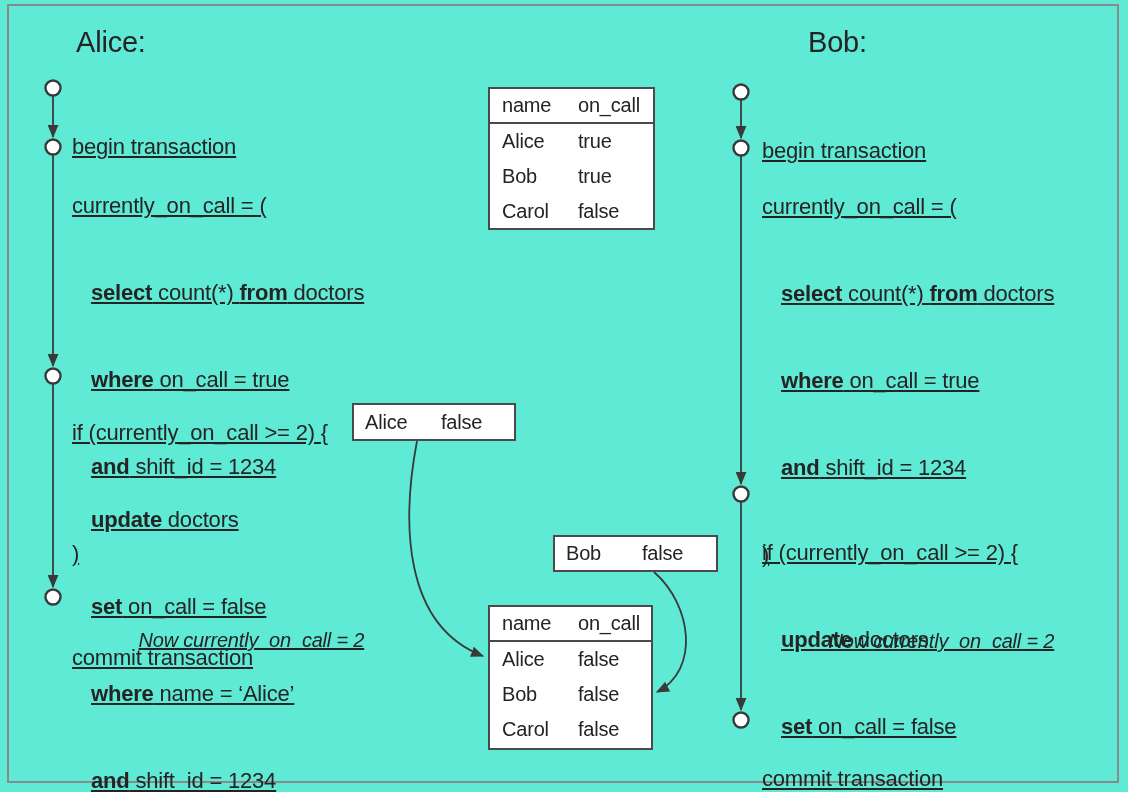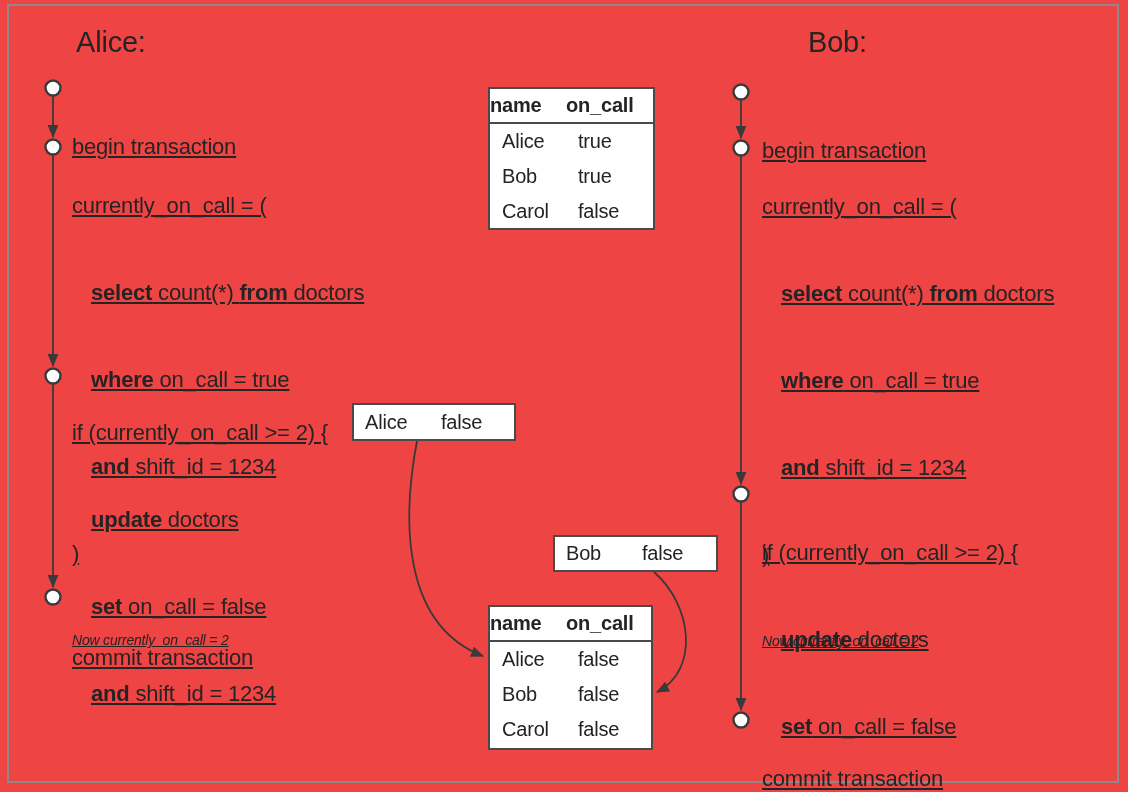--- a/index.html
+++ b/index.html
@@ -1,37 +1,37 @@
 <!DOCTYPE html>
 <html><head>
 <meta charset="utf-8">
 <style>
   html,body { margin:0; padding:0; background:#ffffff; }
   .figure {
-    position:relative; width:1128px; height:792px; background:#ef4444;
+    position:relative; width:1128px; height:792px; background:#5eead4;
     font-family:"Liberation Sans", sans-serif; color:#262324; overflow:hidden;
   }
   .frame {
     position:absolute; left:7px; top:4px; width:1112px; height:779px;
     border:2px solid #8a8a8a; box-sizing:border-box;
   }
   .gfx { position:absolute; left:0; top:0; width:1128px; height:792px; }
   .title { position:absolute; font-size:29px; line-height:34px; letter-spacing:-0.2px; }
   .block { position:absolute; font-size:22px; line-height:29px; white-space:pre; letter-spacing:-0.2px; }
   .line { height:29px;text-decoration:underline; }
   .in { padding-left:19px; }
   .kw { font-weight:700; }
-  .note { font-style:italic; font-size:14px; }
+  .note { font-style:italic; font-size:20px;text-align:right; }
   .dtable {
     position:absolute; background:#ffffff; border:2px solid #4a4a4a;
     box-sizing:border-box; font-size:20px; letter-spacing:-0.2px;
   }
   .thead {
-    display:grid; grid-template-columns:76px 1fr; 
-    align-items:center; height:33px; border-bottom:2px solid #4a4a4a; font-weight:700;
+    display:grid; grid-template-columns:76px 1fr; padding-left:12px;
+    align-items:center; height:33px; border-bottom:2px solid #4a4a4a; font-weight:400;
   }
   .trow {
     display:grid; grid-template-columns:76px 1fr; padding-left:12px;
     align-items:center; height:35px;
   }
   .rowbox {
     position:absolute; background:#ffffff; border:2px solid #4a4a4a;
     box-sizing:border-box; display:grid; grid-template-columns:76px 1fr;
     padding-left:11px; align-items:center; font-size:20px; letter-spacing:-0.2px;
   }
@@ -86,20 +86,21 @@
     <div class="line in"><span class="kw">where</span><span> on_call = true</span></div>
     <div class="line in"><span class="kw">and</span><span> shift_id = 1234</span></div>
     <div class="line">)</div>
     <div class="line note">Now currently_on_call = 2</div>
   </div>
 
   <div class="block" style="left:72px; top:360px;">
     <div class="line">if (currently_on_call &gt;= 2) {</div>
     <div class="line in"><span class="kw">update</span><span> doctors</span></div>
     <div class="line in"><span class="kw">set</span><span> on_call = false</span></div>
+    <div class="line in"><span class="kw">where</span><span> name = ‘Alice’</span></div>
     <div class="line in"><span class="kw">and</span><span> shift_id = 1234</span></div>
     
   </div>
 
   <div class="block" style="left:72px; top:585px;">
     <div class="line">commit transaction</div>
   </div>
 
   <div class="title" style="left:808px; top:25px;">Bob:</div>
 

